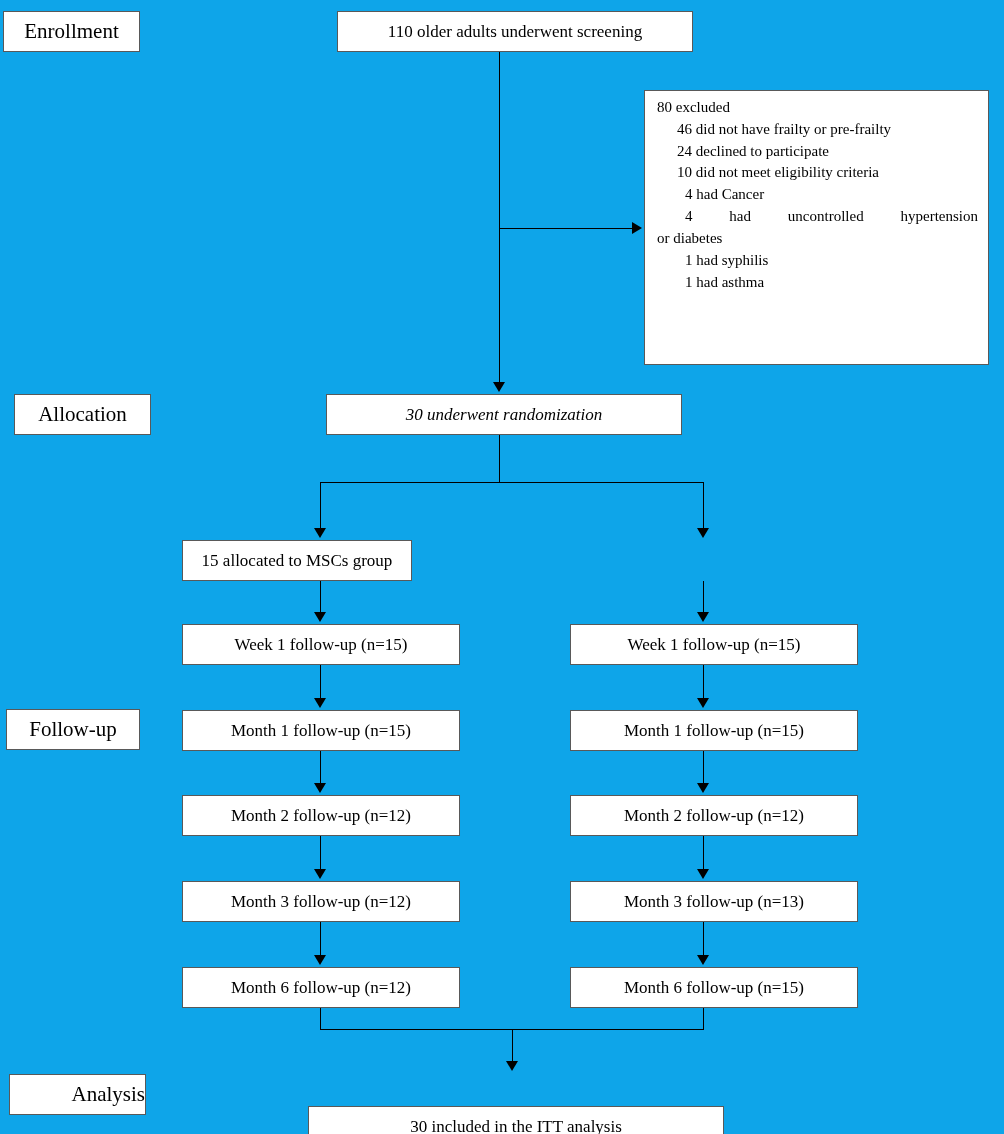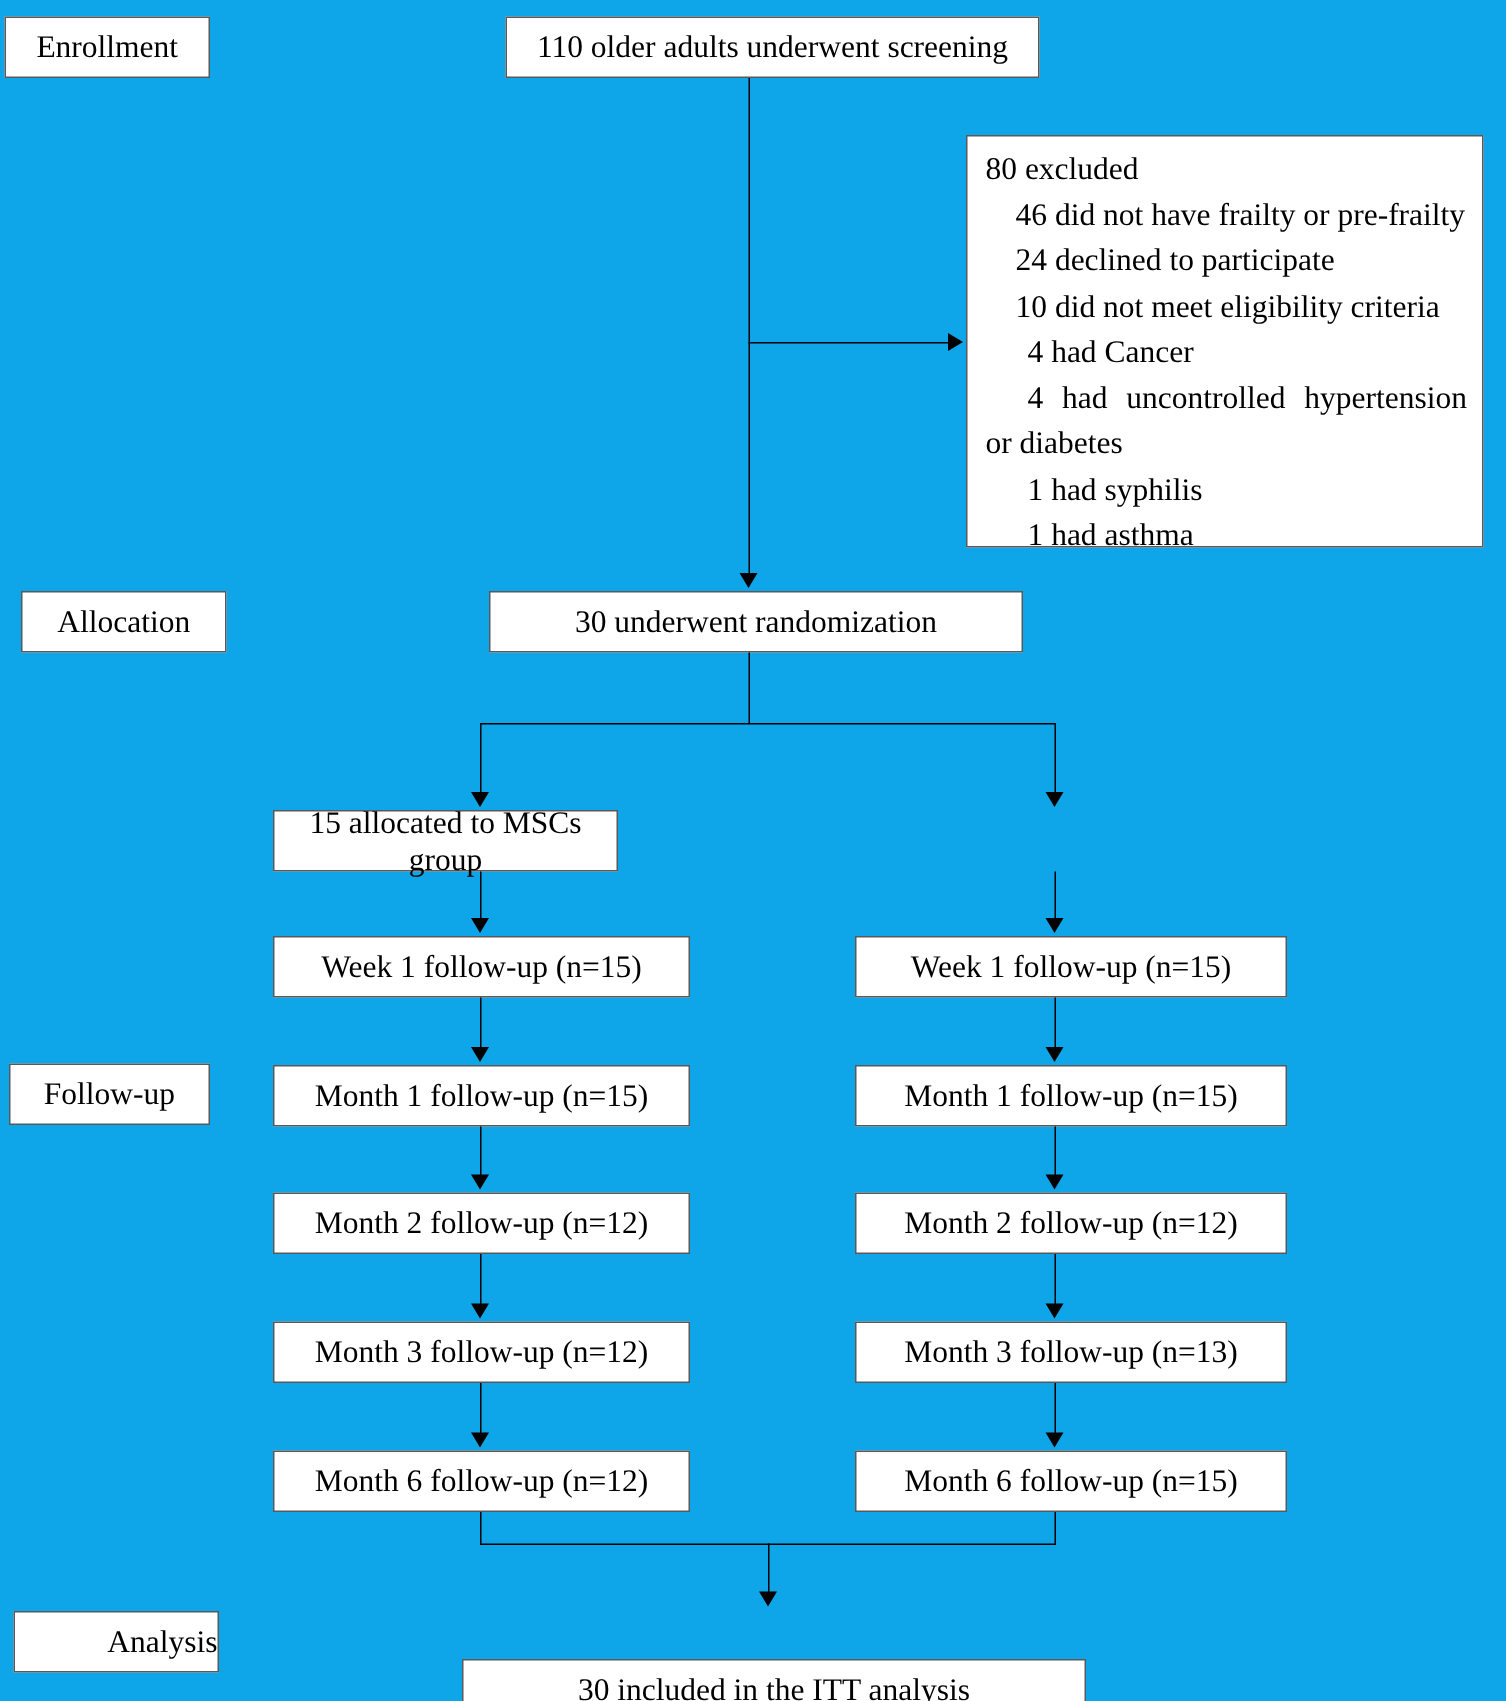--- a/index.html
+++ b/index.html
@@ -20,34 +20,34 @@
   }
   .box {
     position: absolute;
     box-sizing: border-box;
     border: 1px solid #595959;
     background: #ffffff;
     display: flex;
     align-items: center;
     justify-content: center;
     text-align: center;
-    font-size: 21px;
+    font-size: 17px;
     line-height: 1.15;
   }
   .stage-label {
     font-size: 21px;
   }
   .excl-box {
     position: absolute;
     box-sizing: border-box;
     border: 1px solid #595959;
     background: #ffffff;
     display: block;
     padding: 6px 10px 6px 12px;
-    font-size: 21px;
+    font-size: 15px;
     line-height: 1.455;
   }
   .excl-line {
     white-space: nowrap;
   }
   .excl-head {
     padding-left: 0;
   }
   .excl-item {
     padding-left: 20px;
@@ -128,21 +128,21 @@
     <div class="excl-line excl-item">46 did not have frailty or pre-frailty</div>
     <div class="excl-line excl-item">24 declined to participate</div>
     <div class="excl-line excl-item">10 did not meet eligibility criteria</div>
     <div class="excl-line excl-item-n">4 had Cancer</div>
     <div class="excl-just">4 had uncontrolled hypertension</div>
     <div class="excl-line excl-wrap">or diabetes</div>
     <div class="excl-line excl-item-n">1 had syphilis</div>
     <div class="excl-line excl-item-n">1 had asthma</div>
   </div>
 
-  <div class="box" style="left:326px; top:394px; width:356px; height:41px;">
+  <div class="box" style="left:326px; top:394px; width:356px; height:41px;font-style:italic;">
     <span>30 underwent randomization</span>
   </div>
 
   <div class="vline" style="left:499px; top:435px; height:47px;"></div>
   <div class="hline" style="left:320px; top:482px; width:384px;"></div>
   <div class="vline" style="left:320px; top:482px; height:48px;"></div>
   <div class="vline" style="left:703px; top:482px; height:48px;"></div>
   <div class="arrow-down" style="left:314px; top:528px;"></div>
   <div class="arrow-down" style="left:697px; top:528px;"></div>
 

